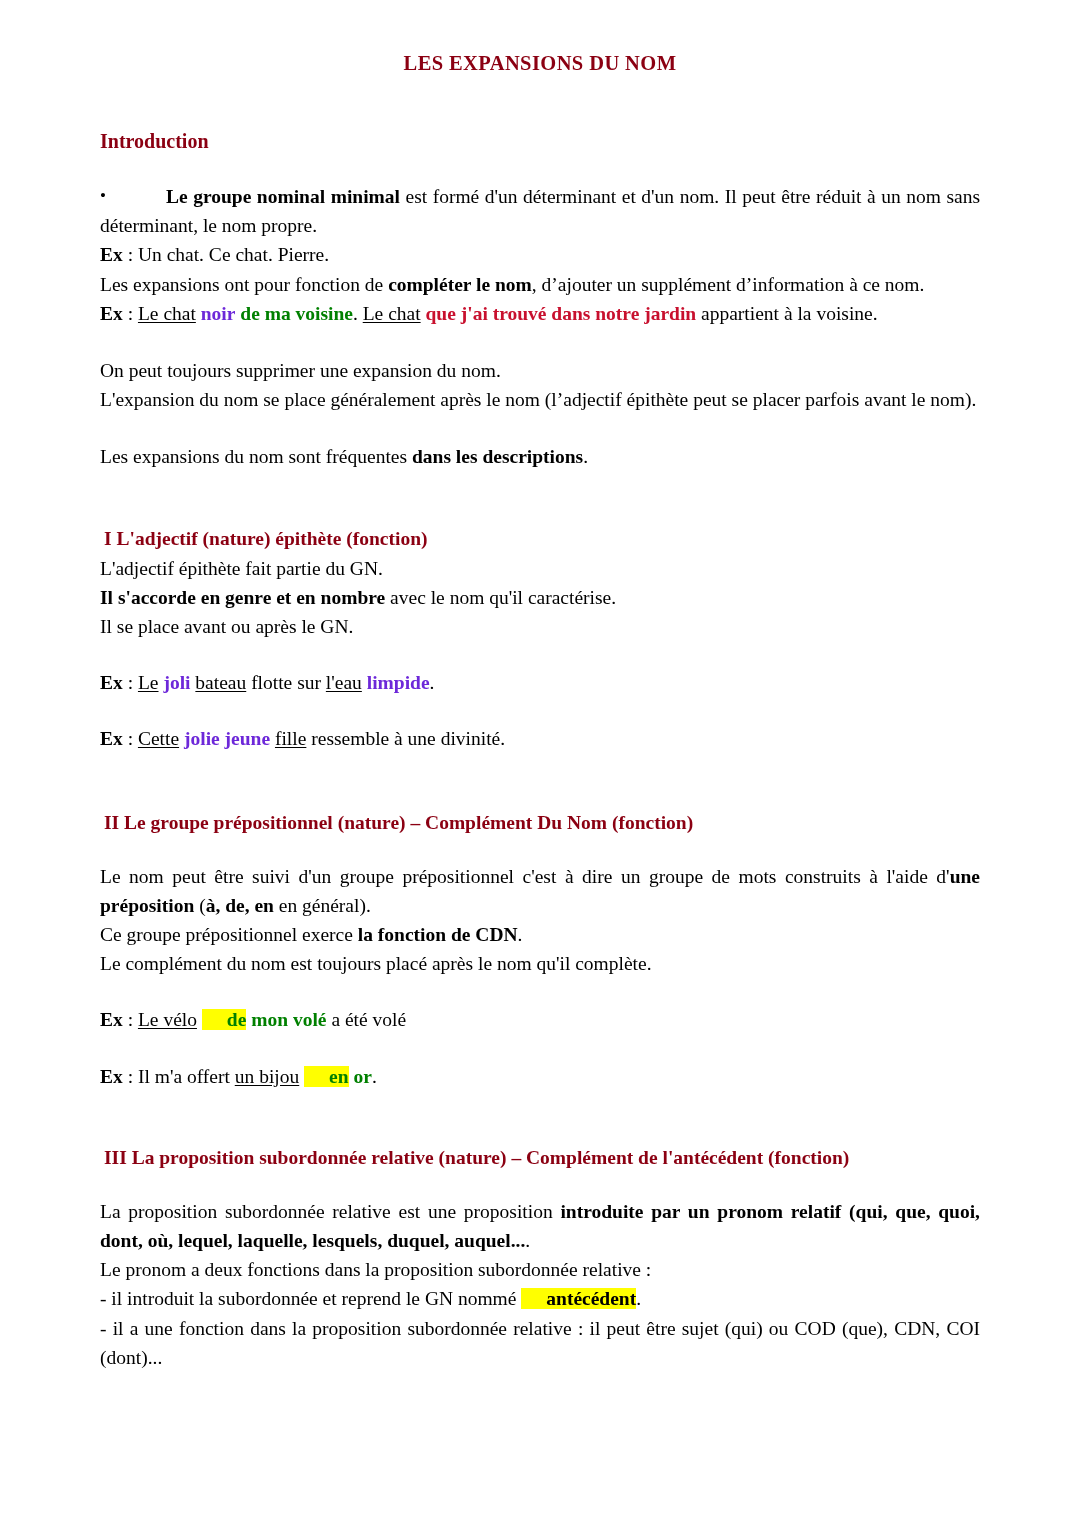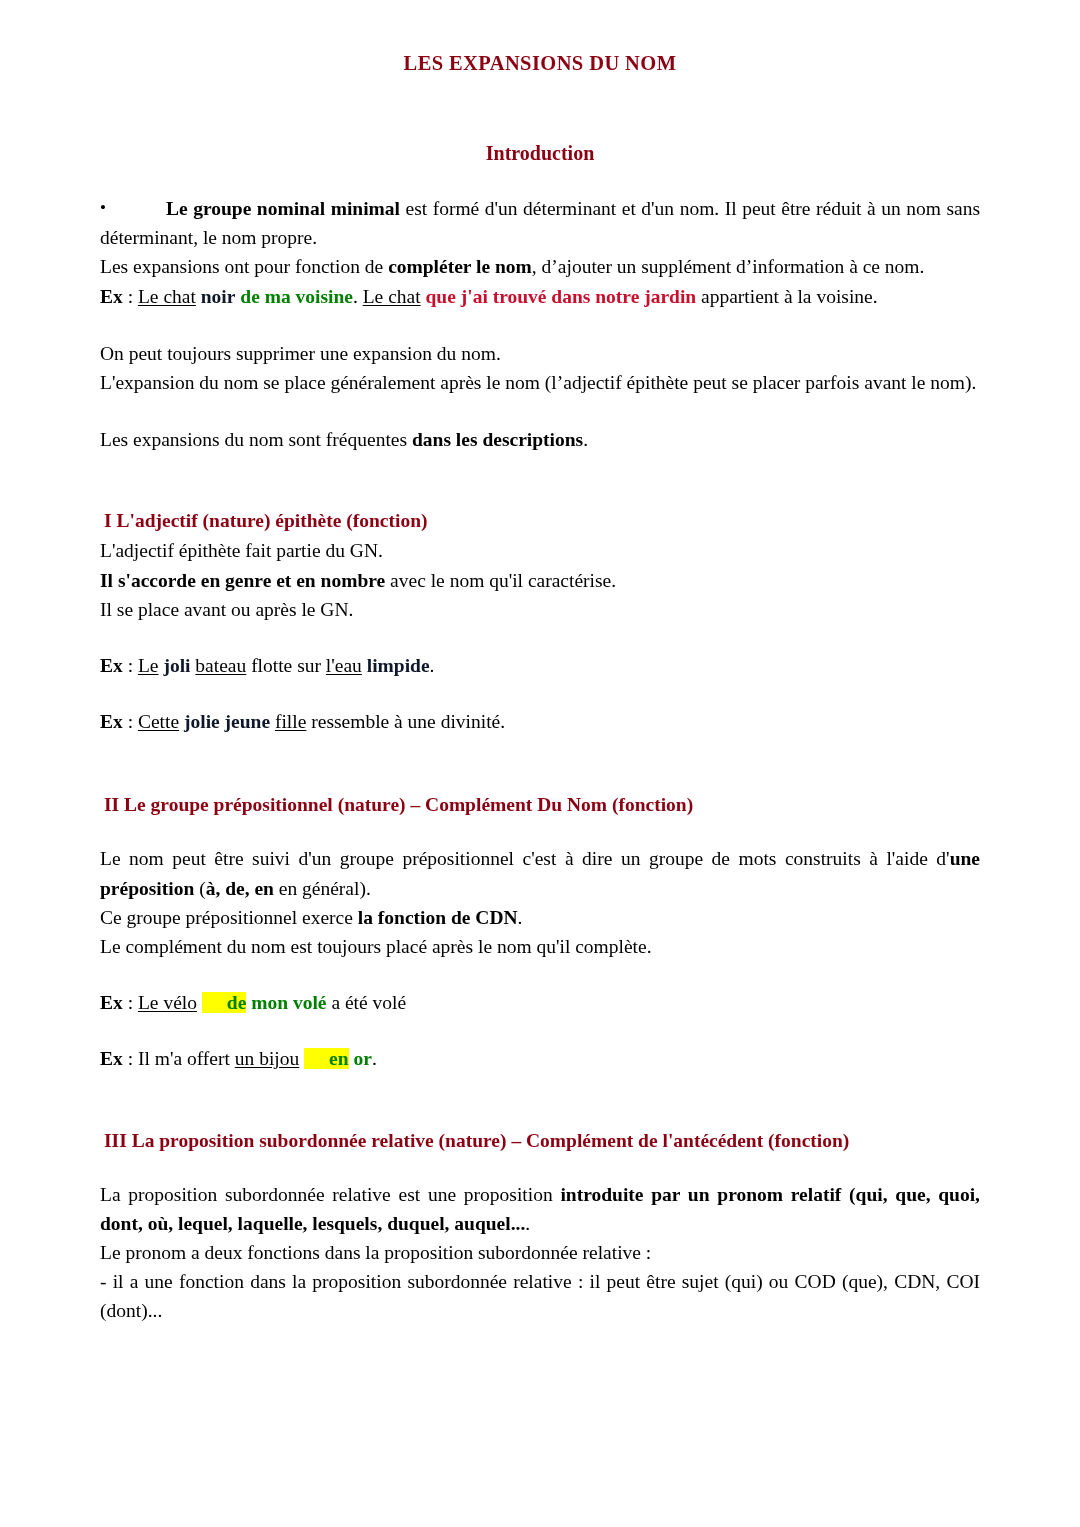--- a/index.html
+++ b/index.html
@@ -40,23 +40,22 @@
     letter-spacing: 0.4px;
     margin: 0;
     padding-top: 52px;
   }
 
   
   .h-intro {
     font-weight: bold;
     font-size: 20px;
     color: #8B0012;
-    margin: 12px;
+    margin: 0;
     padding-top: 55px;
-    text-align: center;
   }
   .h-section {
     font-weight: bold;
     font-size: 19.5px;
     color: #8B0012;
     margin: 4px;
   }
   .h-sec-1 { padding-top: 52px; }
   .h-sec-2 { padding-top: 54px; }
   .h-sec-3 { padding-top: 52px; }
@@ -81,39 +80,40 @@
     width: 66px;
   }
   .bullet-dot {
     font-size: 17px;
     vertical-align: 2px;
   }
 
   b, .b { font-weight: bold; }
   u, .u { text-decoration: underline; text-underline-offset: 2px; }
 
-  .c-blue  { color: #0f172a; font-weight: bold; margin-top: 12px; }
+  .c-blue  { color: #6d28d9; font-weight: bold; margin-top: 12px; }
   .c-green { color: #008000; font-weight: bold; }
   .c-crim  { color: #C8102E; font-weight: bold; }
   .hl      { background-color: #FFFF00; padding-left: 25px; }
 
   .ex-label { font-weight: bold; }
 </style>
 </head>
 <body>
 
 <div class="page">
   <div class="content">
 
     <div class="doc-title">LES EXPANSIONS DU NOM</div>
 
     <div class="h-intro">Introduction</div>
 
     <p class="blk bullet-para"><span class="bullet-lead"><span class="bullet-dot">•</span></span><b>Le groupe nominal minimal</b><span> est formé d'un déterminant et d'un nom. Il peut être réduit à un nom sans déterminant, le nom propre.</span></p>
 
+    <p class="nojust"><span class="ex-label">Ex</span><span> : </span><span>Un chat. Ce chat. Pierre.</span></p>
 
 
     <p><span>Les expansions ont pour fonction de </span><b>compléter le nom</b><span>, d’ajouter un supplément d’information à ce nom.</span></p>
 
     <p class="nojust"><span class="ex-label">Ex</span><span> : </span><u>Le chat</u><span> </span><span class="c-blue">noir</span><span> </span><span class="c-green">de ma voisine</span><span>. </span><u>Le chat</u><span> </span><span class="c-crim">que j'ai trouvé dans notre jardin</span><span> appartient à la voisine.</span></p>
 
     <p class="blk nojust">On peut toujours supprimer une expansion du nom.</p>
     <p>L'expansion du nom se place généralement après le nom (l’adjectif épithète peut se placer parfois avant le nom).</p>
 
     <p class="blk nojust"><span>Les expansions du nom sont fréquentes </span><b>dans les descriptions</b><span>.</span></p>
@@ -135,16 +135,17 @@
     <p class="nojust">Le complément du nom est toujours placé après le nom qu'il complète.</p>
 
     <p class="blk-ex nojust"><span class="ex-label">Ex</span><span> : </span><u>Le vélo</u><span> </span><span class="c-green hl">de</span><span class="c-green"> mon volé</span><span> a été volé</span></p>
 
     <p class="blk-ex nojust"><span class="ex-label">Ex</span><span> : </span><span>Il m'a offert </span><u>un bijou</u><span> </span><span class="c-green hl">en</span><span class="c-green"> or</span><span>.</span></p>
 
     <div class="h-section h-sec-3">III La proposition subordonnée relative (nature) – Complément de l'antécédent (fonction)</div>
 
     <p class="blk"><span>La proposition subordonnée relative est une proposition </span><b>introduite par un pronom relatif (qui, que, quoi, dont, où, lequel, laquelle, lesquels, duquel, auquel...</b><span>.</span></p>
     <p class="nojust">Le pronom a deux fonctions dans la proposition subordonnée relative :</p>
+    <p class="nojust"><span>- il introduit la subordonnée et reprend le GN nommé </span><b class="hl">antécédent</b><span>.</span></p>
     <p>- il a une fonction dans la proposition subordonnée relative : il peut être sujet (qui) ou COD (que), CDN, COI (dont)...</p>
 
   </div>
 </div>
 
 </body></html>

